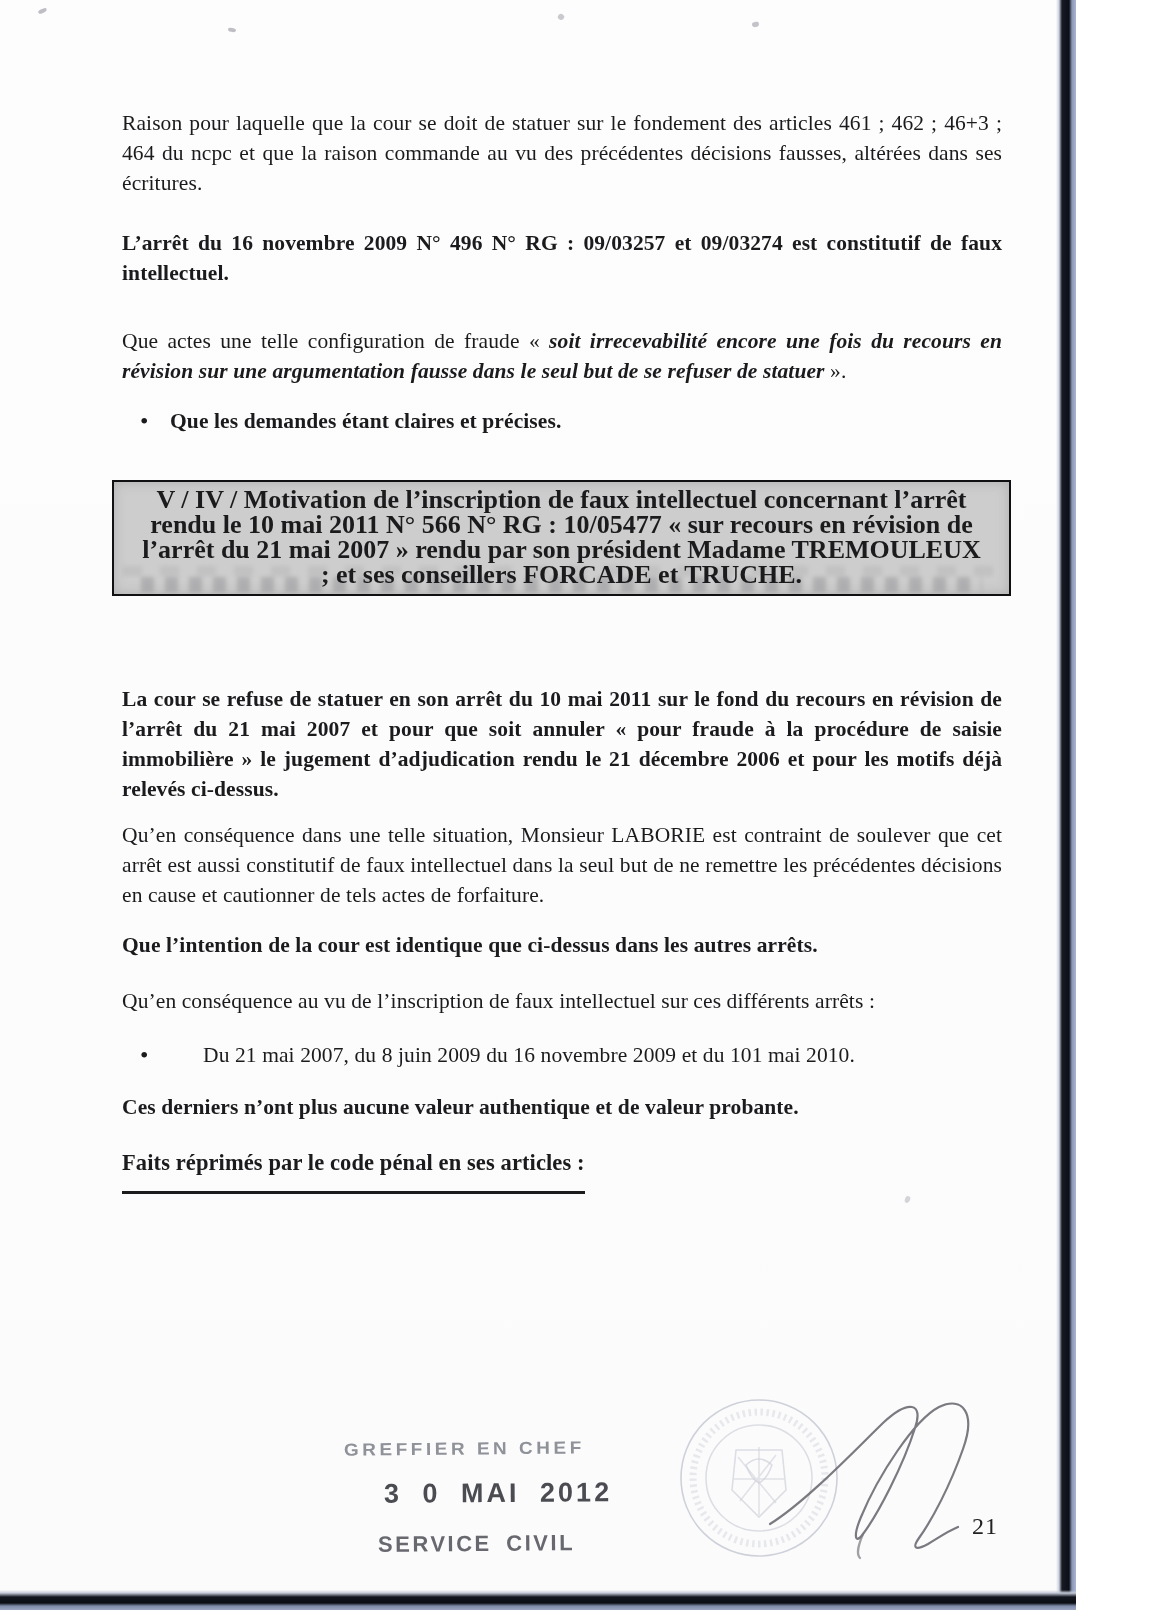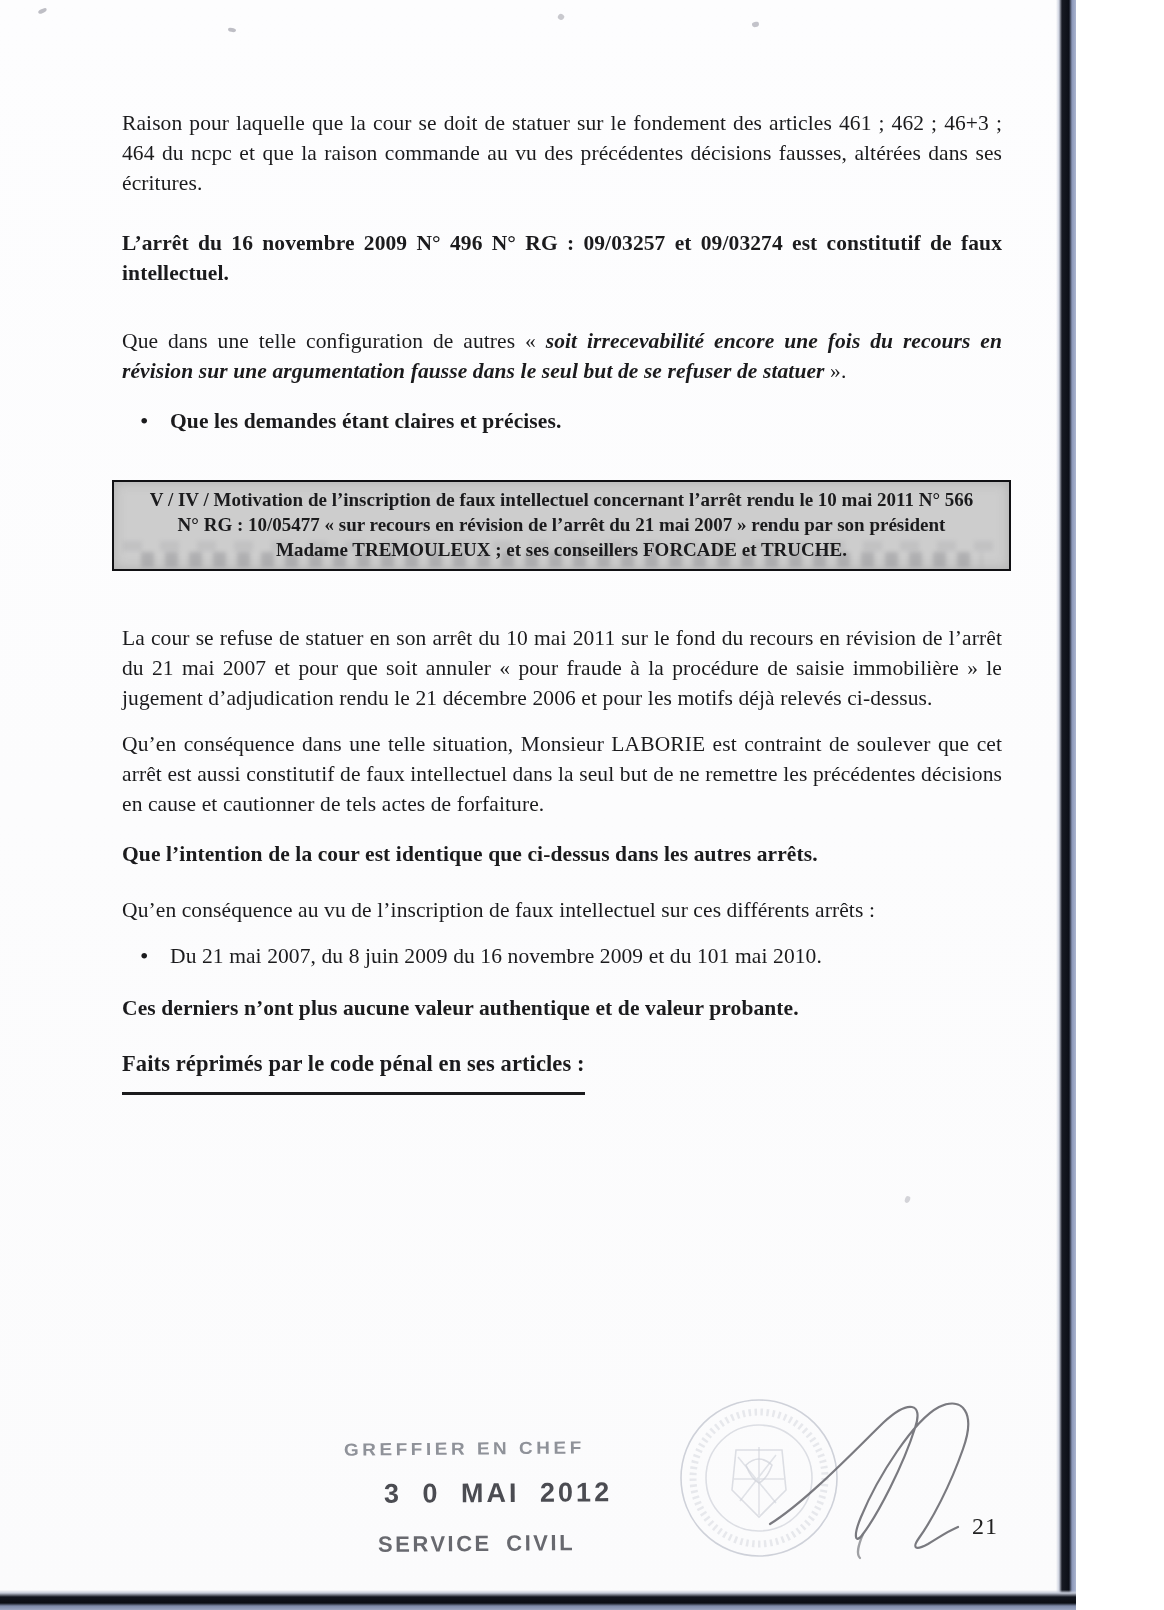--- a/index.html
+++ b/index.html
@@ -34,36 +34,36 @@
 
   .body{position:absolute;left:122px;top:108px;width:880px;}
   .para{
     margin:0;font-size:21.5px;line-height:30px;text-align:justify;
     letter-spacing:.1px;
   }
   .bold{font-weight:700;}
   .bq{font-weight:700;font-style:italic;}
   .mt24{margin-top:24px;}.mt30{margin-top:30px;}.mt38{margin-top:38px;}
   .mt20{margin-top:20px;}.mt16{margin-top:16px;}.mt26{margin-top:26px;}
-  .mt24b{margin-top:16px;}.mt21{margin-top:21px;}.mt43{margin-top:43px;}
-  .mt60{margin-top:52px;}
+  .mt24b{margin-top:24px;gap:33px;}.mt21{margin-top:21px;}.mt43{margin-top:43px;}
+  .mt60{margin-top:88px;font-weight:bold;}
 
   .bullet{display:flex;margin-left:18px;}
   .bullet .dot{width:30px;flex:0 0 30px;font-size:21.5px;line-height:30px;}
   .bullet .dot::before{content:"\2022";font-size:24px;}
   .bullet .bt{flex:1;}
 
   .box{
     position:relative;
     margin-left:-10px;margin-right:-9px;
     background:#cdcdcd;
     border:2px solid #101013;
     padding:5px 26px 7px 26px;
     text-align:center;
-    font-weight:700;font-size:19px;line-height:25px;
+    font-weight:700;font-size:26px;line-height:25px;
     box-shadow:inset 0 0 12px rgba(120,120,120,.35);
   }
   .box .ghost{
     position:absolute;left:3%;right:3%;bottom:2px;height:15px;
     background:repeating-linear-gradient(90deg,
       rgba(80,80,88,.38) 0 13px, rgba(80,80,88,0) 13px 24px);
     filter:blur(2px);opacity:.6;pointer-events:none;
   }
   .box .ghost2{
     position:absolute;left:1%;right:1%;bottom:18px;height:10px;
@@ -118,21 +118,21 @@
   <span class="speck s4"></span>
   <span class="speck s5"></span>
 
   <main class="body">
 
     <p class="para">Raison pour laquelle que la cour se doit de statuer sur le fondement des articles 461 ; 462 ; 46+3 ; 464 du ncpc et que la raison commande au vu des précédentes décisions fausses, altérées dans ses écritures.</p>
 
 
     <p class="para bold mt30">L’arrêt du 16 novembre 2009 N° 496 N° RG : 09/03257 et 09/03274 est constitutif de faux intellectuel.</p>
 
-    <p class="para mt38"><span>Que dans une telle configuration de autres «  </span><span class="bq">soit irrecevabilité encore une fois du recours en révision sur une argumentation fausse dans le seul but de se refuser de statuer</span><span> ».</span></p>
+    <p class="para mt38"><span>Que actes une telle configuration de fraude «  </span><span class="bq">soit irrecevabilité encore une fois du recours en révision sur une argumentation fausse dans le seul but de se refuser de statuer</span><span> ».</span></p>
 
 
 
     <div class="bullet mt20">
       <span class="dot"></span>
       <span class="para bold bt">Que les demandes étant claires et précises.</span>
     </div>
 
     <div class="box mt43">
       <span class="ghost2"></span>

